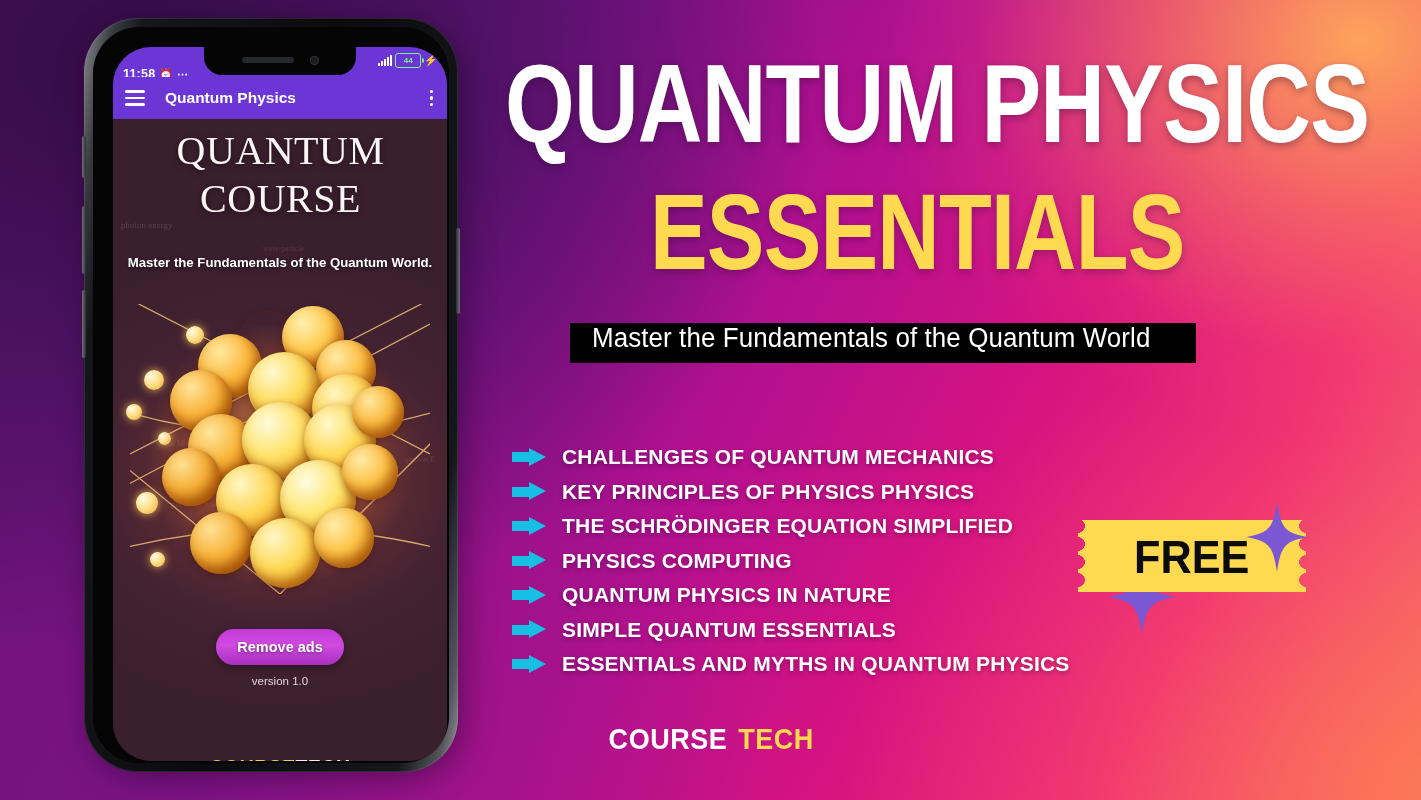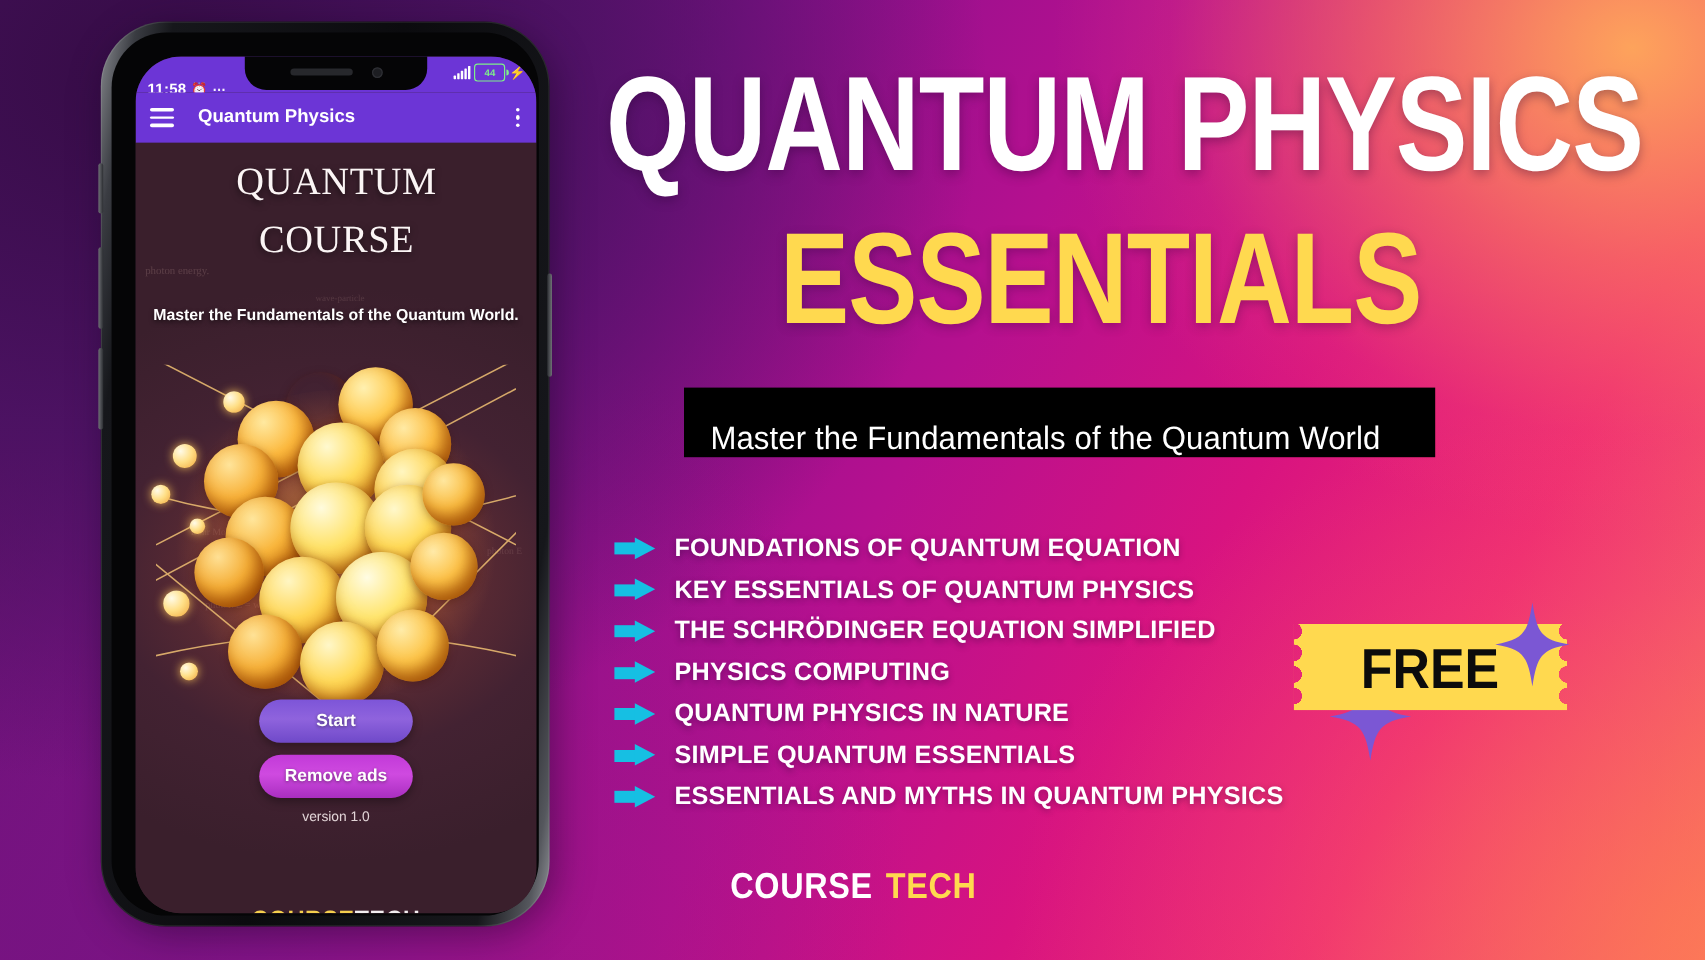--- a/index.html
+++ b/index.html
@@ -85,21 +85,21 @@
   .eq{position:absolute;white-space:nowrap;}
   .eq1{left:8px;top:101px;font-size:9px;}
   .eq2{left:150px;top:125px;font-size:7.5px;opacity:.75;}
   .eq3{left:46px;top:320px;font-size:8px;opacity:.7;}
   .eq4{right:12px;top:336px;font-size:8px;opacity:.7;}
   .eq5{left:58px;top:380px;font-size:8.5px;opacity:.8;}
   .eq6{left:130px;top:396px;font-size:7.5px;opacity:.8;}
   .eq7{left:188px;top:432px;font-size:8.5px;opacity:.85;}
 
   .app-h1{position:absolute;left:1px;right:0;top:8px;text-align:center;color:#fbf5f5;
-    font-family:"Liberation Serif", serif;font-size:32px;line-height:48px;letter-spacing:.5px;
+    font-family:"Liberation Serif", serif;font-size:40px;line-height:48px;letter-spacing:.5px;
     text-shadow:0 2px 6px rgba(0,0,0,.55);}
   .app-sub{position:absolute;left:0;right:0;top:136px;text-align:center;color:#fff;
     font-size:13.2px;font-weight:700;text-shadow:0 1px 4px rgba(0,0,0,.6);}
 
   
   .mol{position:absolute;left:50%;top:330px;transform:translate(-50%,-50%);
     width:300px;height:290px;}
   .glow{position:absolute;left:50%;top:52%;transform:translate(-50%,-50%);
     width:280px;height:260px;border-radius:50%;
     background:radial-gradient(circle, rgba(255,190,80,.55) 0%, rgba(255,140,60,.26) 42%, rgba(255,120,60,0) 70%);}
@@ -132,22 +132,22 @@
     color:#fff;font-size:112px;line-height:104px;font-weight:900;
     font-stretch:ultra-condensed;letter-spacing:-1px;
     transform:scaleX(.80);transform-origin:left center;white-space:nowrap;
     text-shadow:0 3px 10px rgba(40,0,50,.35);}
   .headline2{position:absolute;left:650px;top:182px;width:760px;
     color:#ffd94f;font-size:108px;line-height:100px;font-weight:900;
     font-stretch:ultra-condensed;letter-spacing:-1px;
     transform:scaleX(.80);transform-origin:left center;white-space:nowrap;
     text-shadow:0 3px 10px rgba(40,0,50,.30);}
 
-  .subbar{position:absolute;left:570px;top:323px;height:58px;background:#000;
-    display:flex;align-items:flex-end;padding:0 22px;}
+  .subbar{position:absolute;left:570px;top:323px;height:40px;background:#000;
+    display:flex;align-items:flex-start;padding:0 22px;}
   .subbar span{color:#fff;font-size:27px;font-weight:400;letter-spacing:.1px;
     font-stretch:condensed;transform:scaleX(.96);transform-origin:left center;}
 
   .features{position:absolute;left:512px;top:440px;width:700px;}
   .feat{display:flex;align-items:center;height:34.5px;}
   .arrow{position:relative;width:34px;height:19px;flex:0 0 34px;margin-right:16px;}
   .arrow i{position:absolute;left:0;top:4.5px;width:19px;height:10px;background:#16bfe3;display:block;}
   .arrow b{position:absolute;left:17px;top:0;width:0;height:0;display:block;
     border-top:9.5px solid transparent;border-bottom:9.5px solid transparent;
     border-left:17px solid #16bfe3;}
@@ -286,23 +286,20 @@
               <div class="atom" style="left:184px;top:204px;width:60px;height:60px;background:radial-gradient(circle at 34% 28%,#ffeca9 0%,#fdc549 45%,#e39518 78%,#bb6e0c 100%);"></div>
 
               <div class="elec" style="left:56px;top:22px;width:18px;height:18px;"></div>
               <div class="elec" style="left:14px;top:66px;width:20px;height:20px;"></div>
               <div class="elec" style="left:-4px;top:100px;width:16px;height:16px;"></div>
               <div class="elec" style="left:28px;top:128px;width:13px;height:13px;"></div>
               <div class="elec" style="left:6px;top:188px;width:22px;height:22px;"></div>
               <div class="elec" style="left:20px;top:248px;width:15px;height:15px;"></div>
             </div>
 
-            <div class="btn btn-start">
-              <span>Start</span>
-            </div>
             <div class="btn btn-ads">
               <span>Remove ads</span>
             </div>
             <div class="version">version 1.0</div>
 
             <div class="app-logo">
               <span class="lg-y">COURSE</span><span class="lg-w">TECH</span>
             </div>
           </div>
 
@@ -317,28 +314,28 @@
   <div class="subbar">
     <span>Master the Fundamentals of the Quantum World</span>
   </div>
 
   <div class="features">
     <div class="feat">
       <span class="arrow">
           <i></i>
           <b></b>
         </span>
-      <span>FOUNDATIONS OF QUANTUM EQUATION</span>
-    </div>
-    <div class="feat">
-      <span class="arrow">
-          <i></i>
-          <b></b>
-        </span>
-      <span>KEY ESSENTIALS OF QUANTUM PHYSICS</span>
+      <span>CHALLENGES OF QUANTUM MECHANICS</span>
+    </div>
+    <div class="feat">
+      <span class="arrow">
+          <i></i>
+          <b></b>
+        </span>
+      <span>KEY PRINCIPLES OF PHYSICS PHYSICS</span>
     </div>
     <div class="feat">
       <span class="arrow">
           <i></i>
           <b></b>
         </span>
       <span>THE SCHRÖDINGER EQUATION SIMPLIFIED</span>
     </div>
     <div class="feat">
       <span class="arrow">

